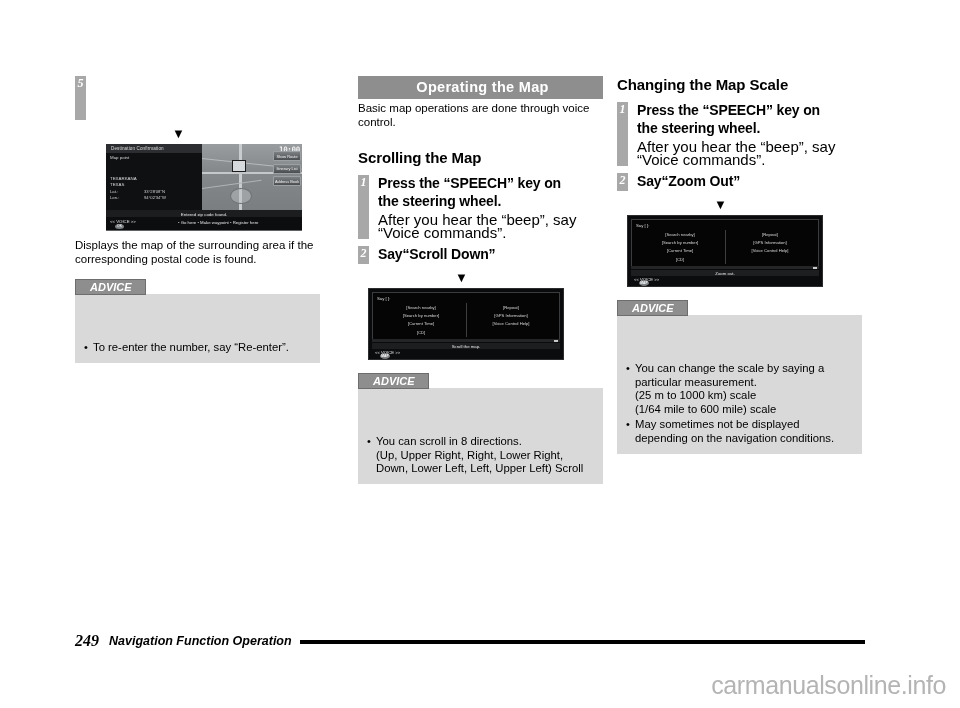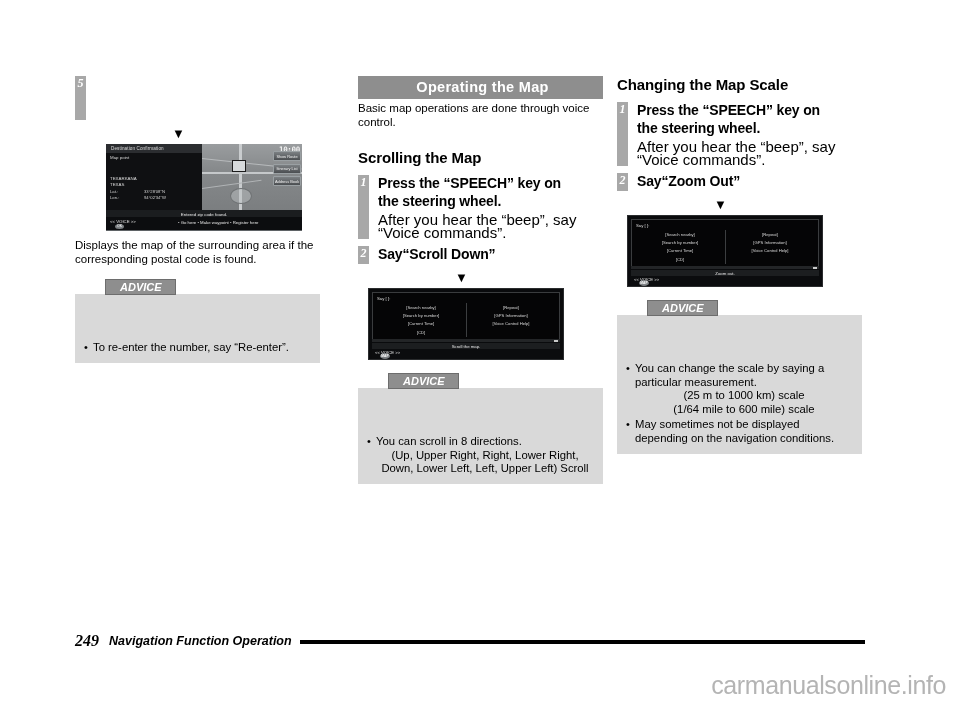--- a/index.html
+++ b/index.html
@@ -115,21 +115,21 @@
   
   .advice-wrap { margin-top: 11px; }
   .advice-tag {
     display: inline-block;
     background: #8e8e8e;
     color: #ffffff;
     font-size: 11px;
     font-weight: bold;
     font-style: italic;
     padding: 1px 13px 1px 14px;
-    margin-left: 30px;
+    margin-left: 0;
     position: relative;
     z-index: 2;
     border: 1px solid #6d6d6d;
   }
   .advice-body {
     background: #d9d9d9;
     margin-top: -1px;
     padding: 7px 9px 8px 9px;
   }
   .advice-item {
@@ -142,21 +142,20 @@
   .advice-item + .advice-item { margin-top: 2px; }
   .advice-item::before {
     content: "\2022";
     position: absolute;
     left: 0; top: -0.5px;
     font-size: 11px;
   }
   .advice-sub {
     display: block;
     padding-left: 0;
-    text-align: center;
   }
 
   
   .shot {
     position: relative;
     background: #111214;
     overflow: hidden;
   }
   .shot-dest {
     width: 196px;

